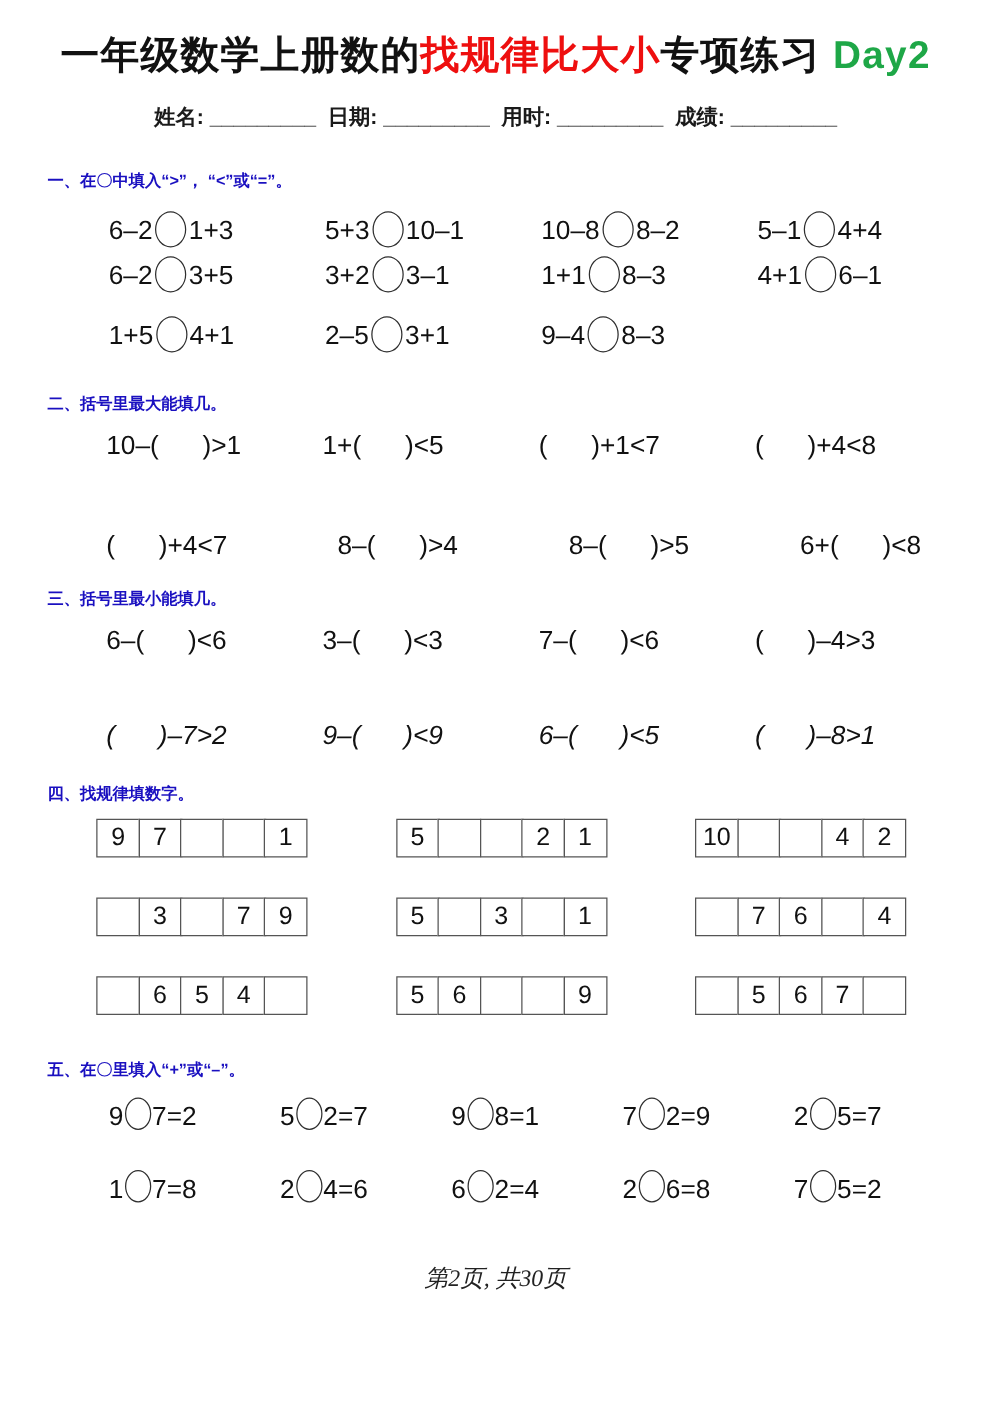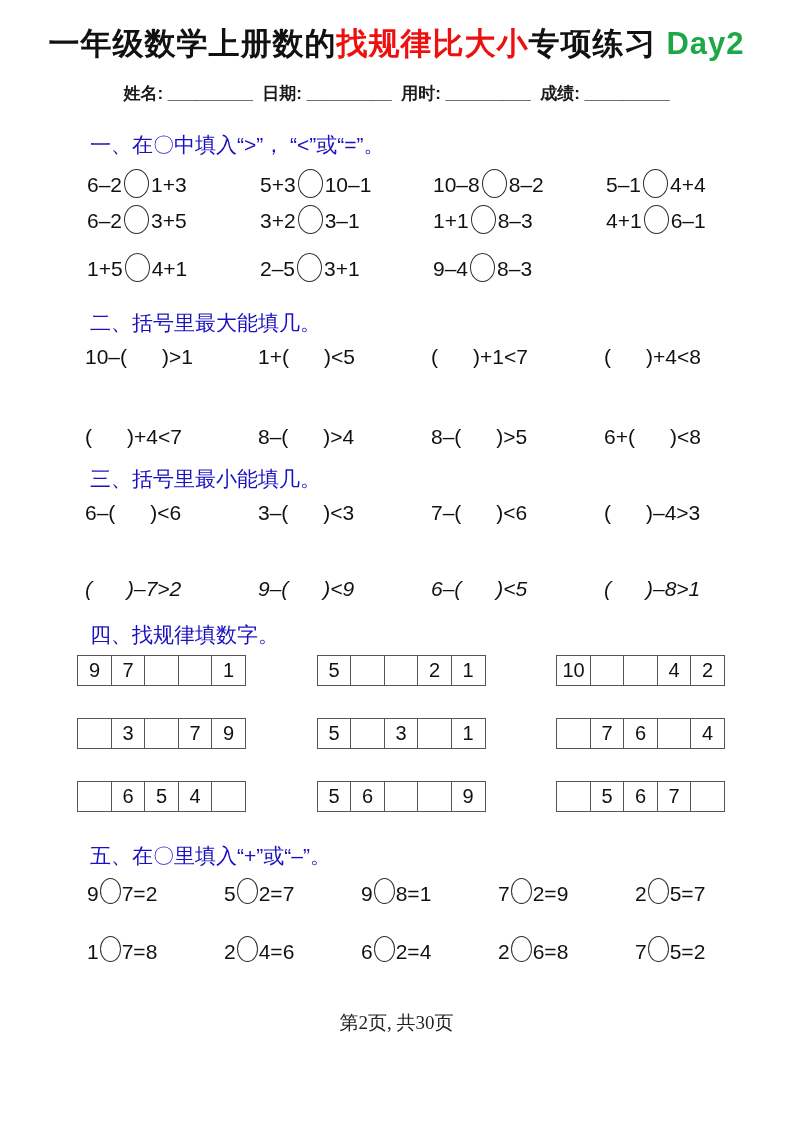--- a/index.html
+++ b/index.html
@@ -28,24 +28,24 @@
   .info-line{
     margin-top:18px;
     text-align:center;
     font-size:17px;
     font-weight:bold;
     white-space:pre;
     color:#1a1a1a;
   }
   
   .sec-heading{
-    margin:0 0 0 88px;
-    font-size:21px;
+    margin:0 0 0 36px;
+    font-size:13px;
     line-height:28px;
-    font-weight:normal;
+    font-weight:bold;
     color:#1a10c0;
     white-space:pre;
   }
   .mt26{margin-top:26px;} .mt24{margin-top:24px;} .mt18{margin-top:18px;}
   .mt14{margin-top:14px;} .mt30{margin-top:30px;}
   
   .row4{
     display:grid;
     grid-template-columns:repeat(4,173px);
     margin-left:85px;
@@ -101,24 +101,25 @@
     background:#fff;
   }
   .cell:first-child{margin-left:0;}
   
   .footer{
     margin-top:42px;
     text-align:center;
     font-size:19px;
     color:#222;
     font-family:"Liberation Serif","DejaVu Serif",serif;
+    font-style:italic;
   }
   .gap6{margin-top:6px;} .gap4{margin-top:4px;} .gap8{margin-top:8px;}
   .gap10{margin-top:10px;} .gap16{margin-top:16px;} .gap32{margin-top:32px;}
-  .gap48{margin-top:48px;font-style:italic;} .gap52{margin-top:52px;} .gap26{margin-top:26px;}
+  .gap48{margin-top:48px;font-style:italic;} .gap52{margin-top:52px;gap:12px;} .gap26{margin-top:26px;}
 </style>
 </head>
 <body>
 
 <div class="page">
 
   <div class="title">
     <span>一年级数学上册数的</span><span class="t-red">找规律比大小</span><span>专项练习</span><span class="t-green">Day2</span>
   </div>
 

